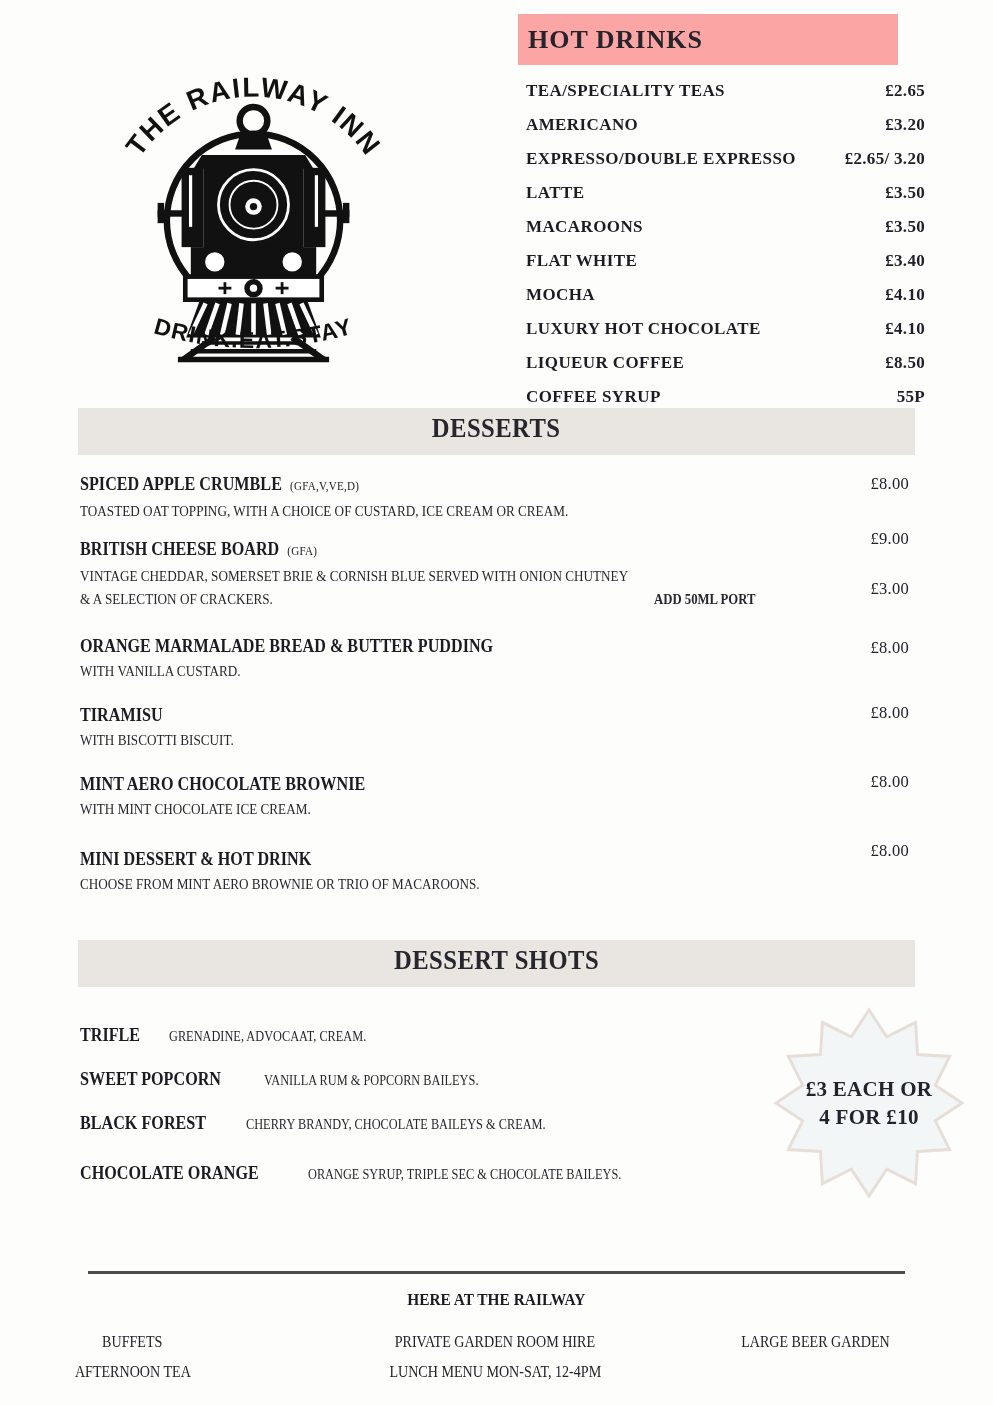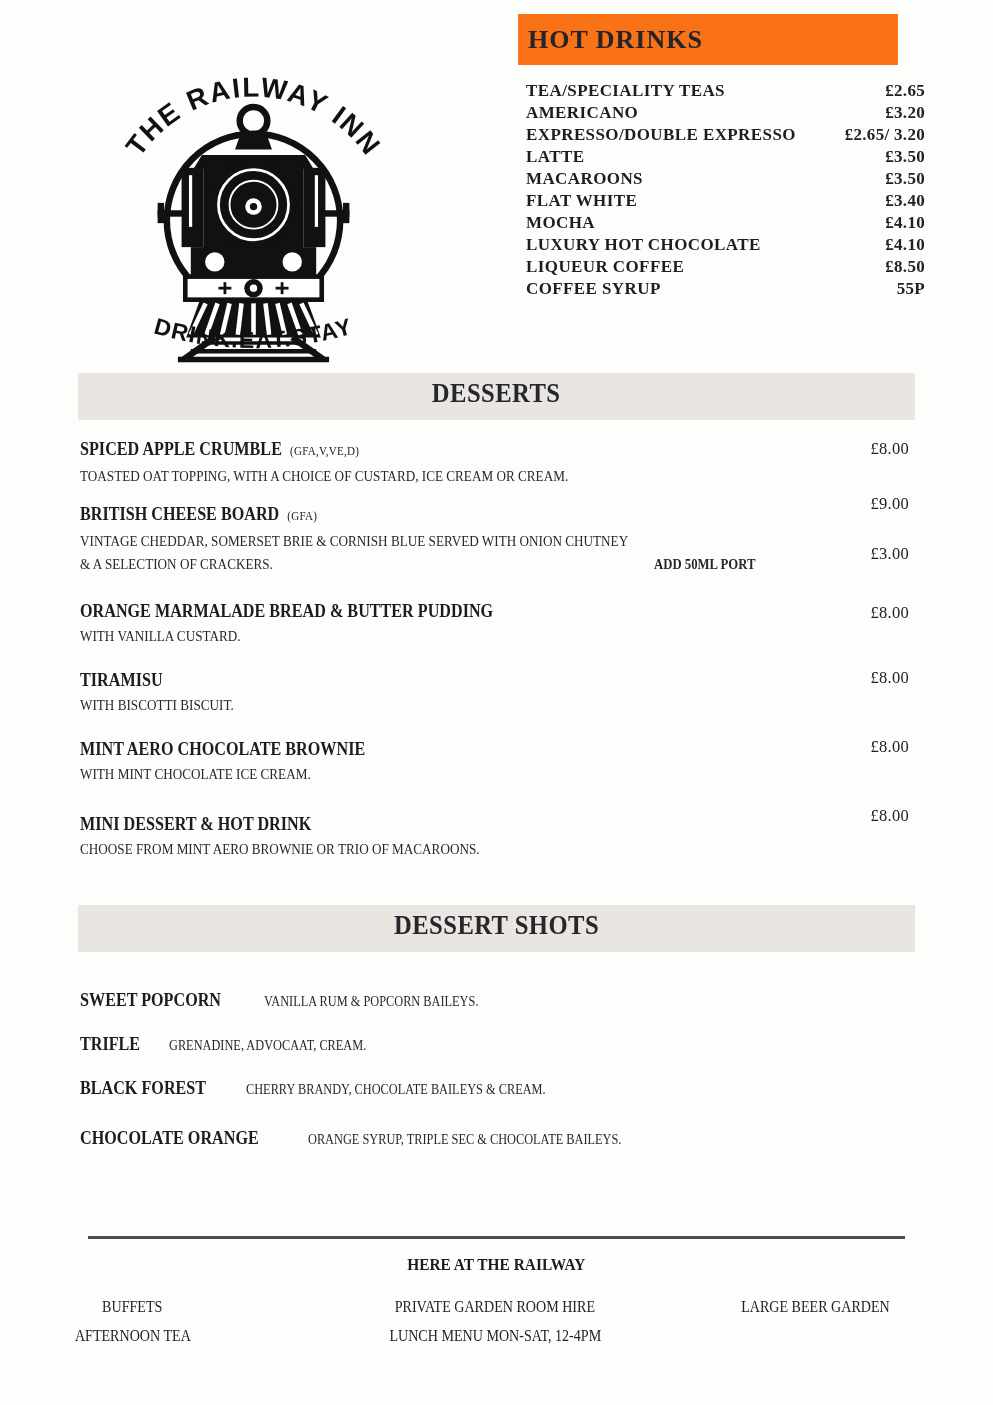--- a/index.html
+++ b/index.html
@@ -6,23 +6,23 @@
   html,body { background:#ffffff; }
   body { font-family:"Liberation Serif", serif; color:#1f1f1f; }
   .page { position:relative; width:993px; height:1405px; margin:0 auto; background:#fdfdfc; overflow:hidden; }
 
   
   .top-row { display:flex; padding:14px 68px 0 78px; }
   .logo-wrap { width:300px; margin:34px 0 0 28px; }
   .logo-wrap svg { width:295px; height:auto; display:block; }
 
   .hot-drinks { margin-left:auto; width:407px; }
-  .hd-header { background:#f97316; width:380px; padding:11px 8px 10px 10px;
+  .hd-header { background:#fca5a5; width:380px; padding:11px 8px 10px 10px;
                font-size:26px; font-weight:bold; letter-spacing:1px; color:#24242a; }
-  .hd-list { padding:15px 0 0 8px; display:flex; flex-direction:column; gap:0; }
+  .hd-list { padding:15px 0 0 8px; display:flex; flex-direction:column; gap:12px; }
   .hd-row { display:flex; justify-content:space-between; align-items:baseline; font-size:17px; line-height:22px; }
   .hd-name { font-weight:bold; letter-spacing:0.4px; color:#1c1c22; }
   .hd-price { width:118px; text-align:right; letter-spacing:0.3px; color:#20202a;font-weight:bold; }
 
   
   .cond { display:inline-block; transform:scaleX(0.85); transform-origin:left center; white-space:nowrap; }
   .cond-c { display:inline-block; transform:scaleX(0.88); transform-origin:center center; white-space:nowrap; }
 
   
   .section { margin:0 78px; }
@@ -242,36 +242,45 @@
     </div>
   </div>
 
   <div class="section shots-section">
     <div class="section-bar">
       <span class="cond-c">DESSERT SHOTS</span>
     </div>
     <div class="shots-area">
 
       <div class="shot-row">
+        <span class="shot-name"><span class="cond">TRIFLE</span></span>
+        <span class="shot-desc"><span class="cond">GRENADINE, ADVOCAAT, CREAM.</span></span>
+      </div>
+      <div class="shot-row">
         <span class="shot-name"><span class="cond">SWEET POPCORN</span></span>
         <span class="shot-desc"><span class="cond">VANILLA RUM &amp; POPCORN BAILEYS.</span></span>
-      </div>
-      <div class="shot-row">
-        <span class="shot-name"><span class="cond">TRIFLE</span></span>
-        <span class="shot-desc"><span class="cond">GRENADINE, ADVOCAAT, CREAM.</span></span>
       </div>
       <div class="shot-row">
         <span class="shot-name"><span class="cond">BLACK FOREST</span></span>
         <span class="shot-desc"><span class="cond">CHERRY BRANDY, CHOCOLATE BAILEYS &amp; CREAM.</span></span>
       </div>
       <div class="shot-row" style="margin-top:25px">
         <span class="shot-name"><span class="cond">CHOCOLATE ORANGE</span></span>
         <span class="shot-desc"><span class="cond">ORANGE SYRUP, TRIPLE SEC &amp; CHOCOLATE BAILEYS.</span></span>
       </div>
 
+      <div class="badge">
+        <svg viewBox="0 0 200 200">
+          <polygon fill="#f3f6f7" stroke="#e7ded8" stroke-width="3" points="195,100 167.6,118.1 182.3,147.5 149.5,149.5 147.5,182.3 118.1,167.6 100,195 81.9,167.6 52.5,182.3 50.5,149.5 17.7,147.5 32.4,118.1 5,100 32.4,81.9 17.7,52.5 50.5,50.5 52.5,17.7 81.9,32.4 100,5 118.1,32.4 147.5,17.7 149.5,50.5 182.3,52.5 167.6,81.9"></polygon>
+        </svg>
+        <div class="badge-text">
+          <span>£3 EACH OR</span>
+          <span>4 FOR £10</span>
+        </div>
+      </div>
 
     </div>
   </div>
 
   <div class="footer">
     <div class="divider"></div>
     <div class="footer-heading"><span class="cond-c">HERE AT THE RAILWAY</span></div>
 
     <div class="footer-cols">
       <div class="fcol fcol-1">

